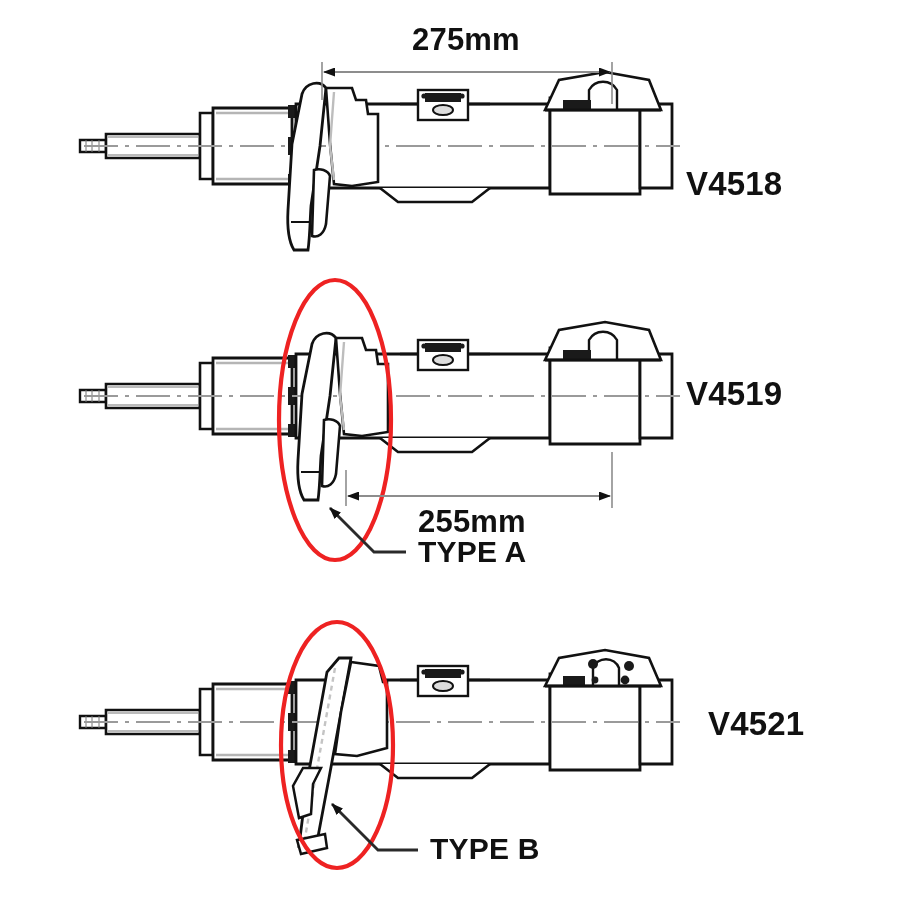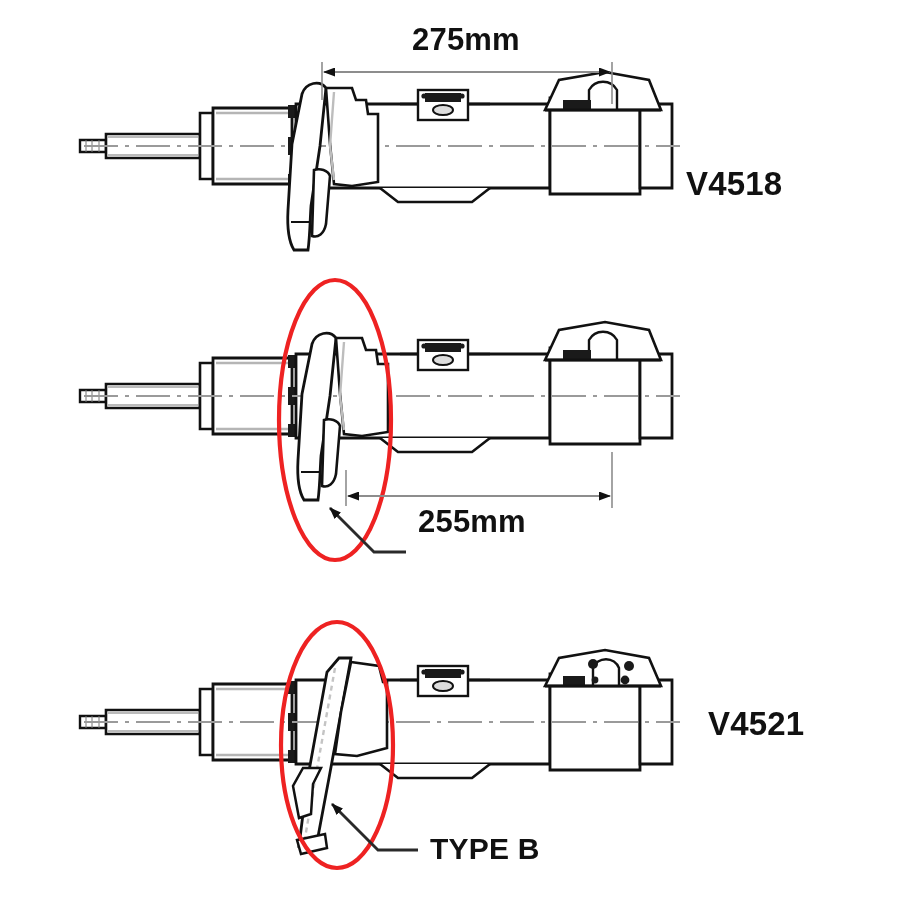--- a/index.html
+++ b/index.html
@@ -144,19 +144,21 @@
 
     <path d="M418,850 L378,850 L332,804" fill="none" stroke="#2a2a2a" stroke-width="2.8" marker-end="url(#ah)"></path>
   </svg>
 
   <div class="lbl dim-label" style="left:412px;top:22px;">275mm</div>
 
   <div class="lbl dim-label" style="left:418px;top:462px;margin-top:42px;">255mm</div>
 
   <div class="lbl part-label" style="left:686px;top:125px;margin-top:40px;">V4518</div>
 
+  <div class="lbl part-label" style="left:686px;top:375px;">V4519</div>
 
   <div class="lbl part-label" style="left:708px;top:705px;">V4521</div>
 
+  <div class="lbl type-label" style="left:418px;top:535px;">TYPE A</div>
 
   <div class="lbl type-label" style="left:430px;top:832px;">TYPE B</div>
 
 </div>
 
 </body></html>

